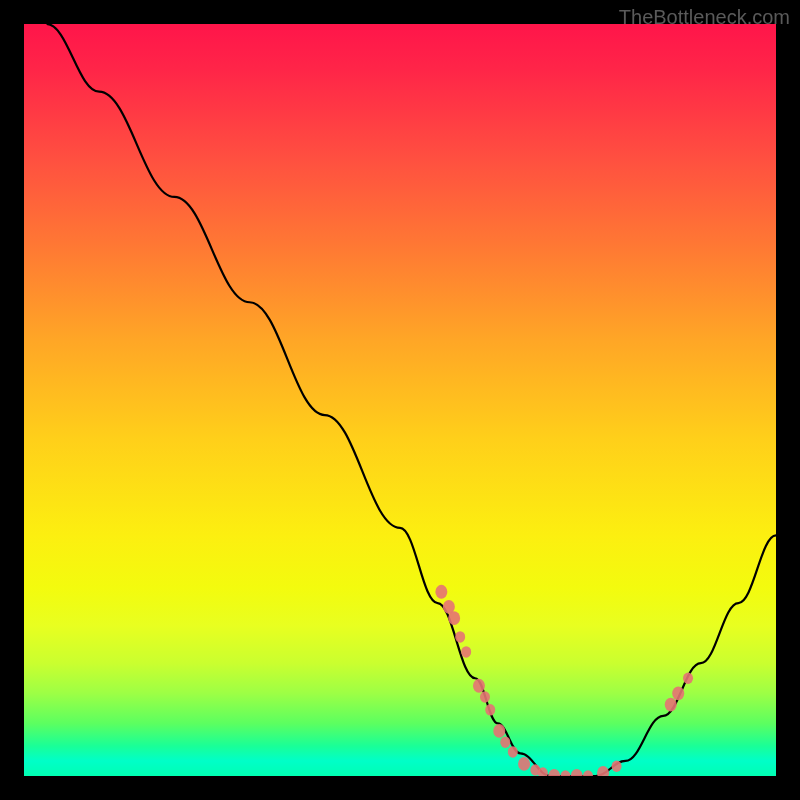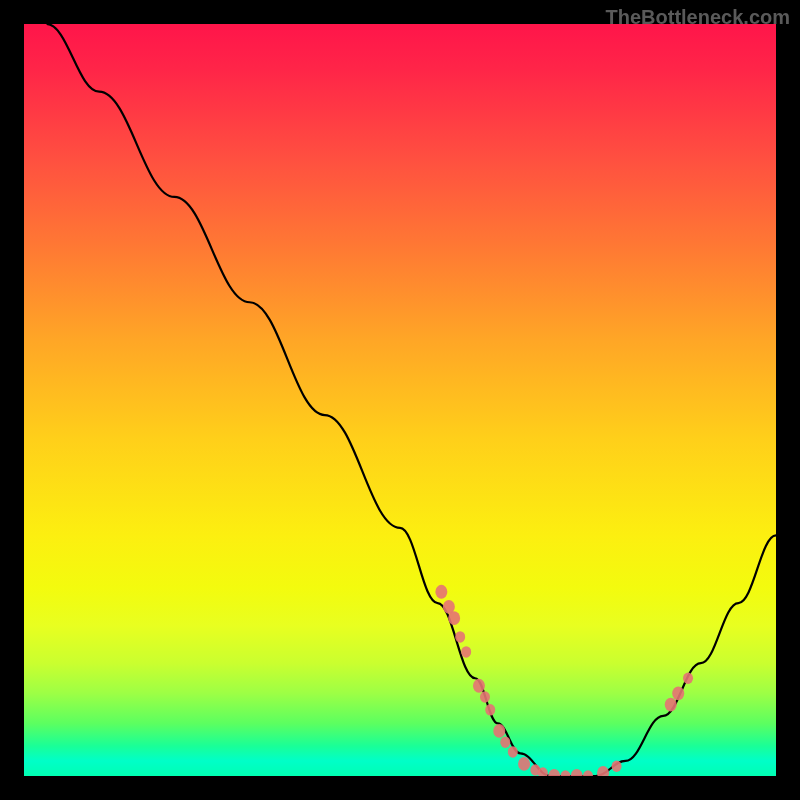--- a/index.html
+++ b/index.html
@@ -1,17 +1,17 @@
 <!DOCTYPE html>
 <html><head>
 <meta charset="utf-8">
 <style>
   * { margin: 0; padding: 0; box-sizing: border-box; }
   body { background: #000; width: 800px; height: 800px; position: relative; font-family: Arial, sans-serif; }
-  .watermark { position: absolute; top: 6px; right: 10px; color: #5a5a5a; font-size: 20px; font-weight: bold; z-index: 10; }
+  .watermark { position: absolute; top: 6px; right: 10px; color: #5a5a5a; font-size: 20px; font-weight: normal; z-index: 10; }
   .chart-area { position: absolute; top: 24px; left: 24px; width: 752px; height: 752px; overflow: hidden; }
   .gradient-bg { position: absolute; inset: 0; background: linear-gradient(to bottom,
       #ff154a 0%,
       #ff2548 6%,
       #ff5040 18%,
       #ff7a33 30%,
       #ffa626 42%,
       #ffcf1a 55%,
       #fcef10 68%,
       #f3fb0e 75%,

